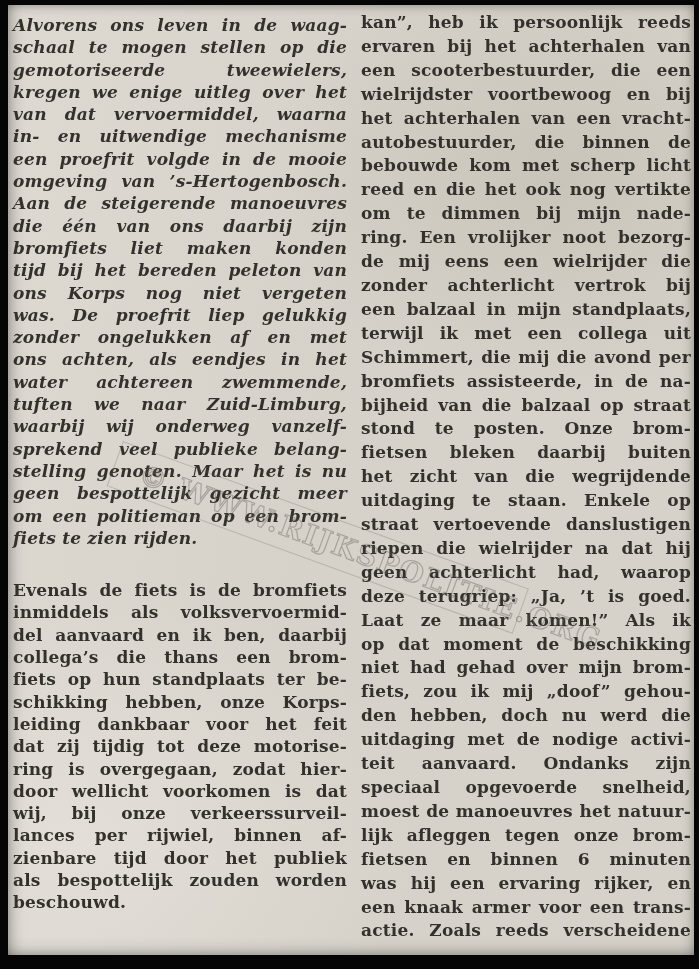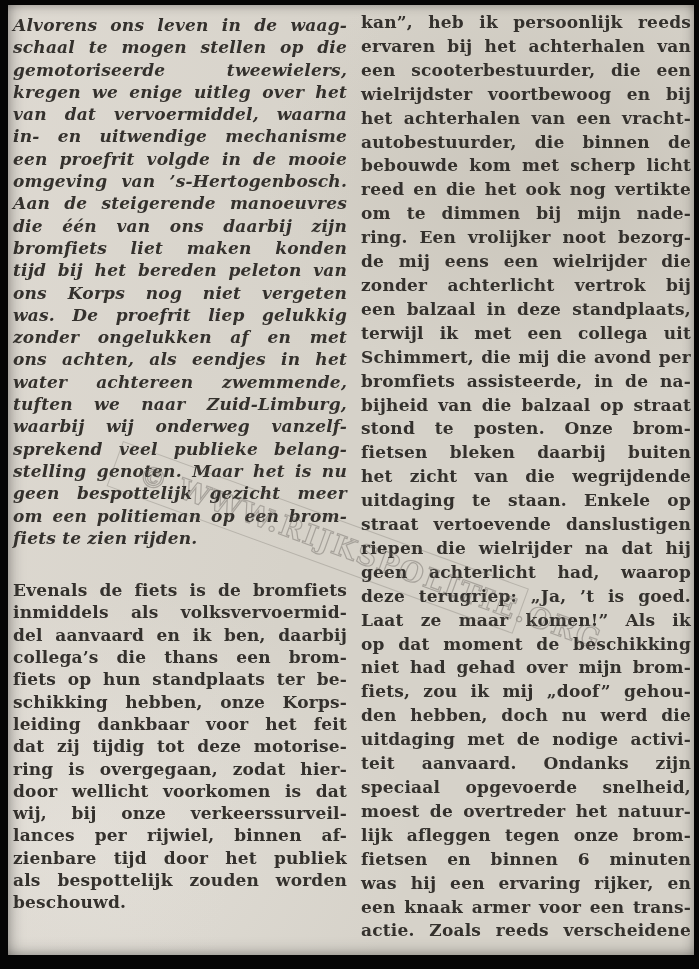--- a/index.html
+++ b/index.html
@@ -138,42 +138,42 @@
         <div class="line">een scooterbestuurder, die een</div>
         <div class="line">wielrijdster voortbewoog en bij</div>
         <div class="line">het achterhalen van een vracht-</div>
         <div class="line">autobestuurder, die binnen de</div>
         <div class="line">bebouwde kom met scherp licht</div>
         <div class="line">reed en die het ook nog vertikte</div>
         <div class="line">om te dimmen bij mijn nade-</div>
         <div class="line">ring. Een vrolijker noot bezorg-</div>
         <div class="line">de mij eens een wielrijder die</div>
         <div class="line">zonder achterlicht vertrok bij</div>
-        <div class="line">een balzaal in deze standplaats,</div>
+        <div class="line">een balzaal in mijn standplaats,</div>
         <div class="line">terwijl ik met een collega uit</div>
         <div class="line">Schimmert, die mij die avond per</div>
         <div class="line">bromfiets assisteerde, in de na-</div>
         <div class="line">bijheid van die balzaal op straat</div>
         <div class="line">stond te posten. Onze brom-</div>
         <div class="line">fietsen bleken daarbij buiten</div>
         <div class="line">het zicht van die wegrijdende</div>
         <div class="line">uitdaging te staan. Enkele op</div>
         <div class="line">straat vertoevende danslustigen</div>
         <div class="line">riepen die wielrijder na dat hij</div>
         <div class="line">geen achterlicht had, waarop</div>
         <div class="line">deze terugriep: „Ja, ’t is goed.</div>
         <div class="line">Laat ze maar komen!” Als ik</div>
         <div class="line">op dat moment de beschikking</div>
         <div class="line">niet had gehad over mijn brom-</div>
         <div class="line">fiets, zou ik mij „doof” gehou-</div>
         <div class="line">den hebben, doch nu werd die</div>
         <div class="line">uitdaging met de nodige activi-</div>
         <div class="line">teit aanvaard. Ondanks zijn</div>
         <div class="line">speciaal opgevoerde snelheid,</div>
-        <div class="line">moest de overtreder het natuur-</div>
+        <div class="line">moest de manoeuvres het natuur-</div>
         <div class="line">lijk afleggen tegen onze brom-</div>
         <div class="line">fietsen en binnen 6 minuten</div>
         <div class="line">was hij een ervaring rijker, en</div>
         <div class="line">een knaak armer voor een trans-</div>
         <div class="line">actie. Zoals reeds verscheidene</div>
       </div>
   </div>
 
   <div class="watermark">
     <span class="wm-text">© WWW.RIJKSPOLITIE.ORG</span>

